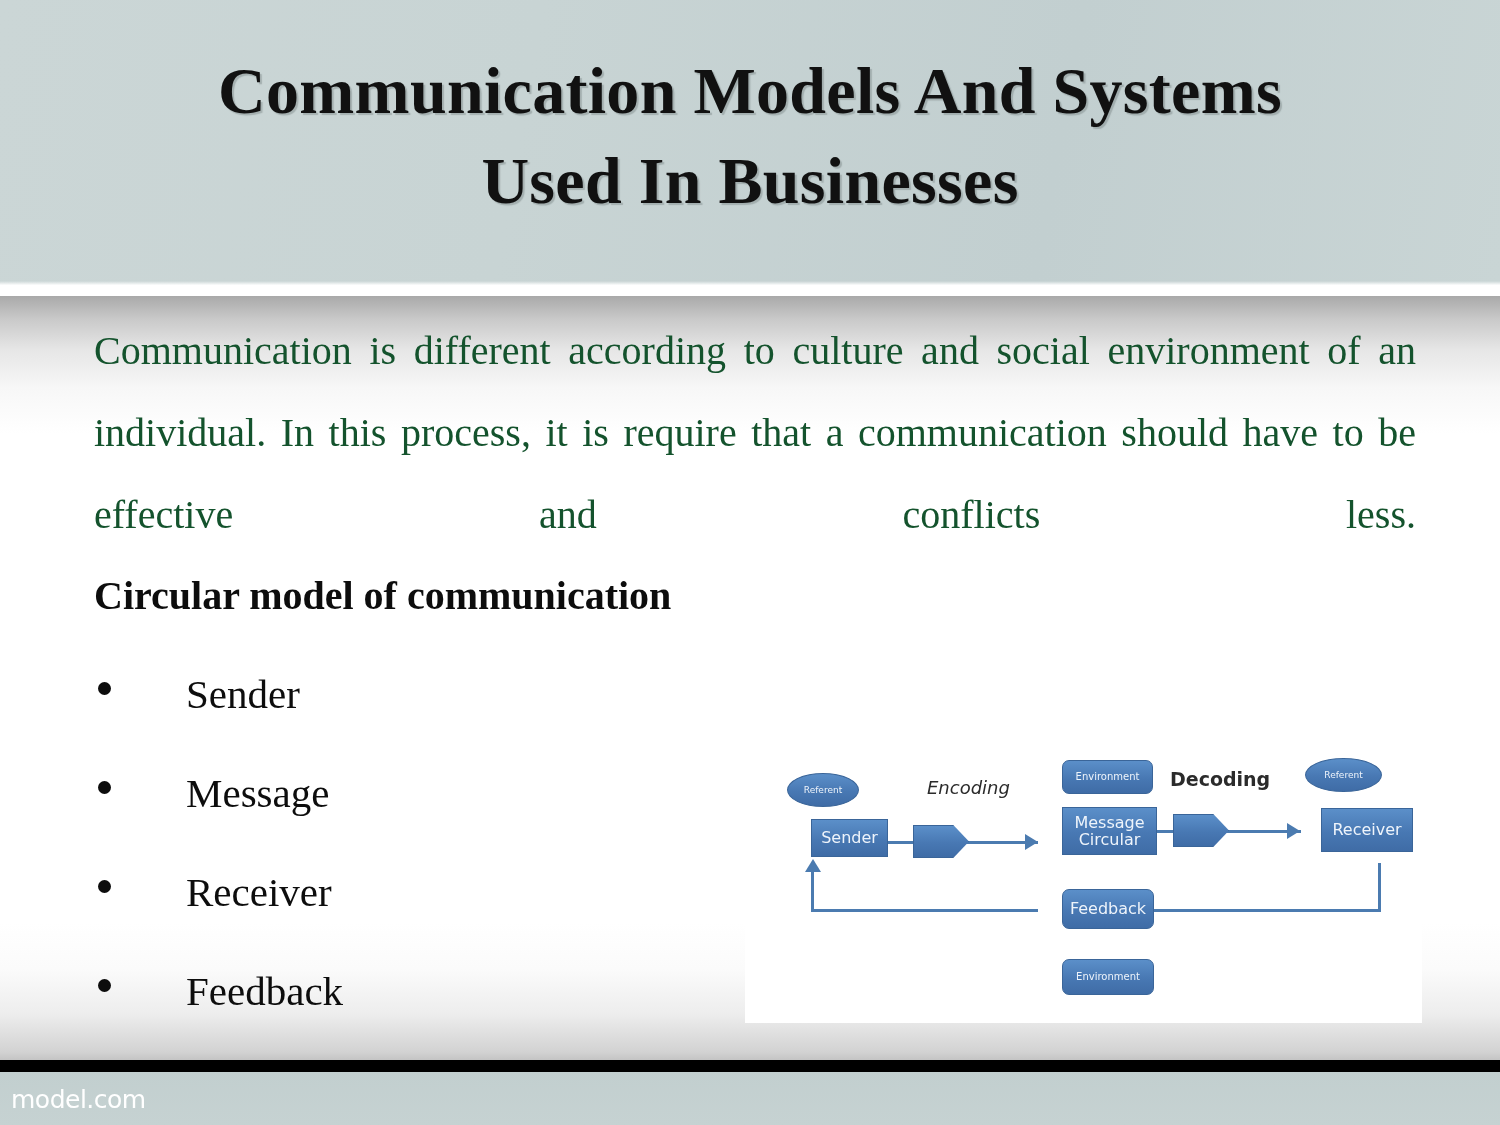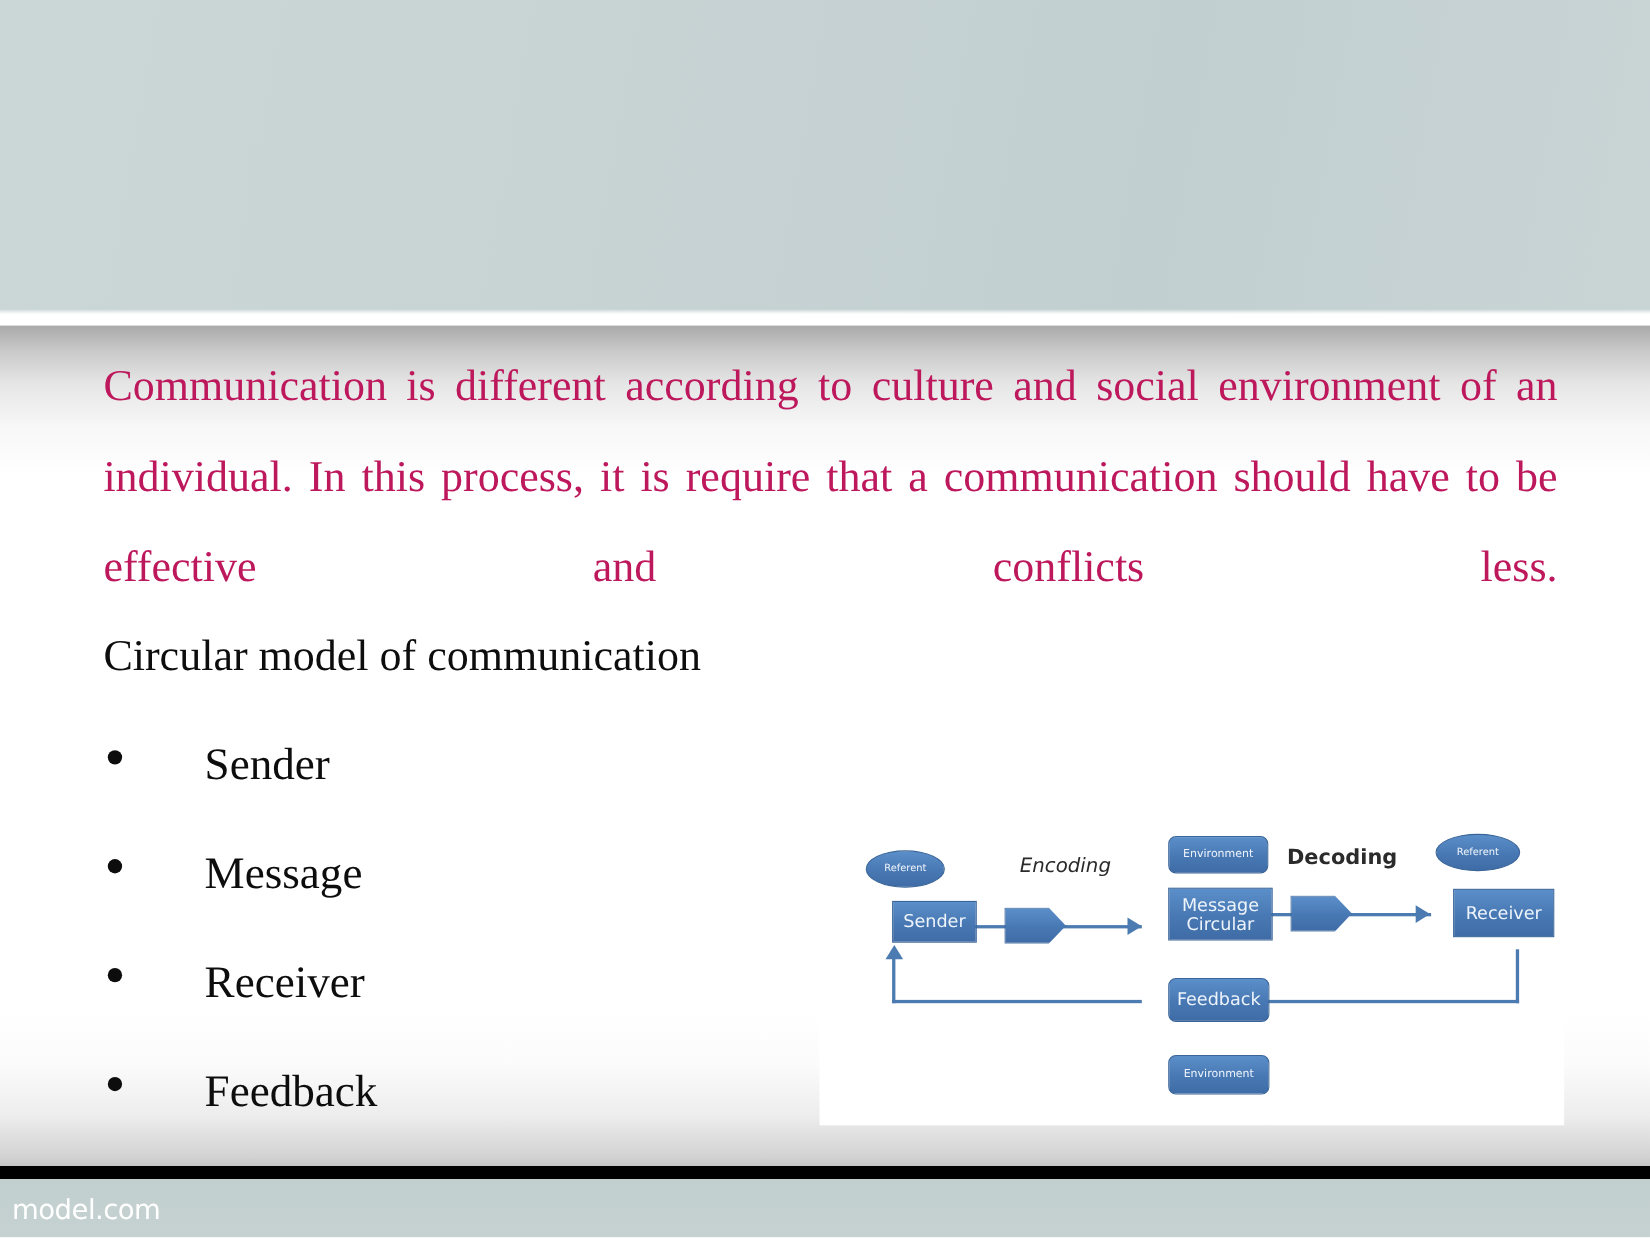--- a/index.html
+++ b/index.html
@@ -95,40 +95,40 @@
     height: 764px;
   }
 
   .paragraph {
     position: absolute;
     left: 94px;
     top: 14px;
     width: 1322px;
     font-size: 40px;
     line-height: 82px;
-    color: #be185d;
+    color: #14532d;
     text-align: justify;
     text-indent: 0;
   }
   .paragraph p {
     margin: 0;
     text-align: justify;
   }
   .paragraph p::after {
     content: "";
     display: inline-block;
     width: 100%;
   }
 
   .subheading {
     position: absolute;
     left: 94px;
     top: 276px;
     font-size: 40px;
-    font-weight: normal;
+    font-weight: bold;
     color: #0d0d0d;
     line-height: 48px;
   }
 
   .bullet-list {
     position: absolute;
     left: 94px;
     top: 368px;
     width: 600px;
     list-style: none;
@@ -274,20 +274,24 @@
     color: #ffffff;
     letter-spacing: -0.5px;
   }
 </style>
 </head>
 <body>
 
 <div class="slide">
 
   <div class="header-band"></div>
+  <div class="title">
+    <span class="title-line">Communication Models And Systems</span>
+    <span class="title-line">Used In Businesses</span>
+  </div>
   <div class="header-sep"></div>
 
   <div class="body-sheet"></div>
 
   <div class="content">
 
     <div class="paragraph">
       <p>Communication is different according to culture and social environment of an individual. In this process, it is require that a communication should have to be effective and conflicts less.</p>
     </div>
 

